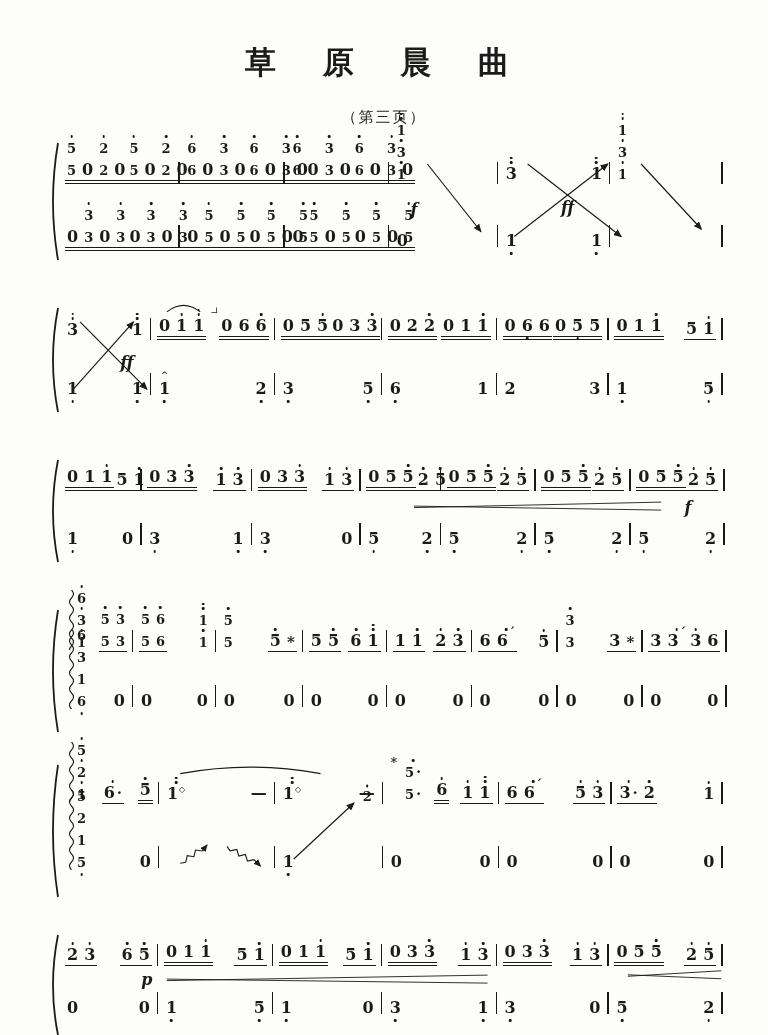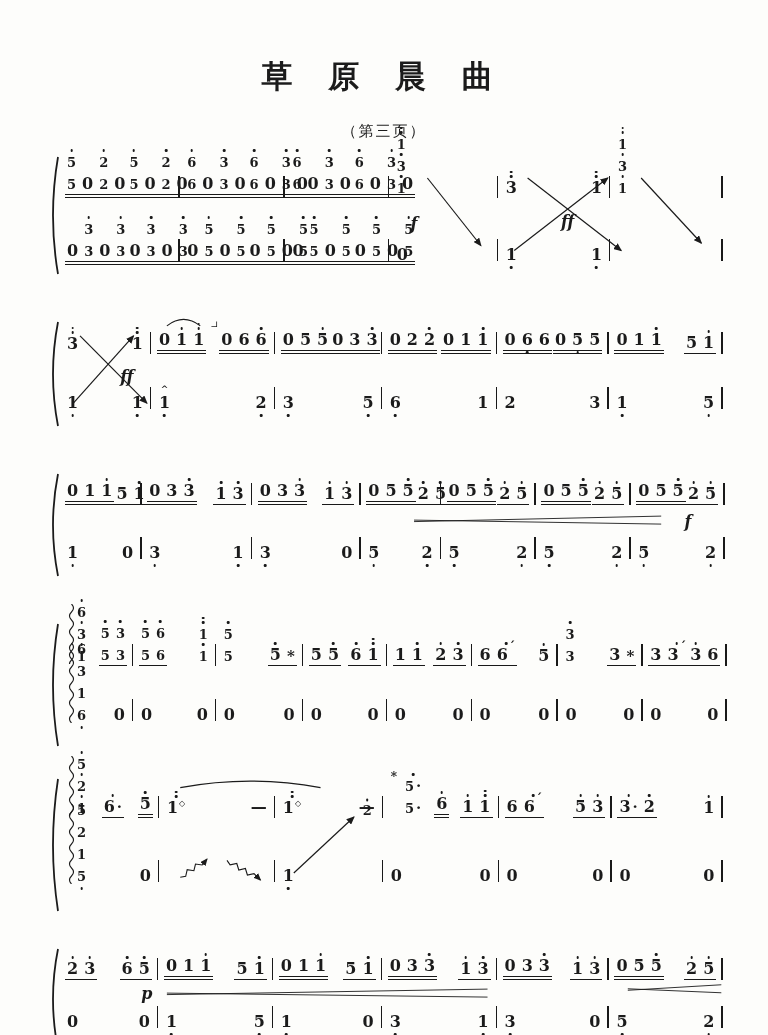--- a/index.html
+++ b/index.html
@@ -1,20 +1,20 @@
 <!DOCTYPE html>
 <html><head>
 <meta charset="utf-8">
 <style>
   html,body{margin:0;padding:0;}
   body{background:#e8e8e6;font-family:"DejaVu Serif", serif;}
   #sheet{width:768px;height:1035px;overflow:hidden;background:#fdfdfb;position:relative;margin:0 auto;color:#1b1b1b;}
   
   #titlebox{text-align:center;padding-top:40px;}
-  #title{font-size:31px;font-weight:700;letter-spacing:14px;margin:16px;font-family:Liberation Serif, serif;}
+  #title{font-size:31px;font-weight:700;letter-spacing:14px;margin:2px;font-family:Liberation Mono, monospace;}
   #subtitle{font-size:15px;margin-top:24px;letter-spacing:2px;}
   
   .system{position:relative;display:flex;height:var(--h);margin-left:46px;margin-right:40px;}
   .s0{--h:125px;--ut:15px;--lb:13px;margin-top:12px;}
   .s1{--h:112px;--ut:6px;--lb:17px;margin-top:40px;}
   .s2{--h:110px;--ut:5px;--lb:17px;margin-top:40px;}
   .s3{--h:130px;--ut:16px;--lb:25px;margin-top:40px;}
   .s4{--h:140px;--ut:13px;--lb:29px;margin-top:25px;}
   .s5{--h:108px;--ut:5px;--lb:21px;margin-top:30px;}
   .brace{flex:0 0 14px;height:100%;}

